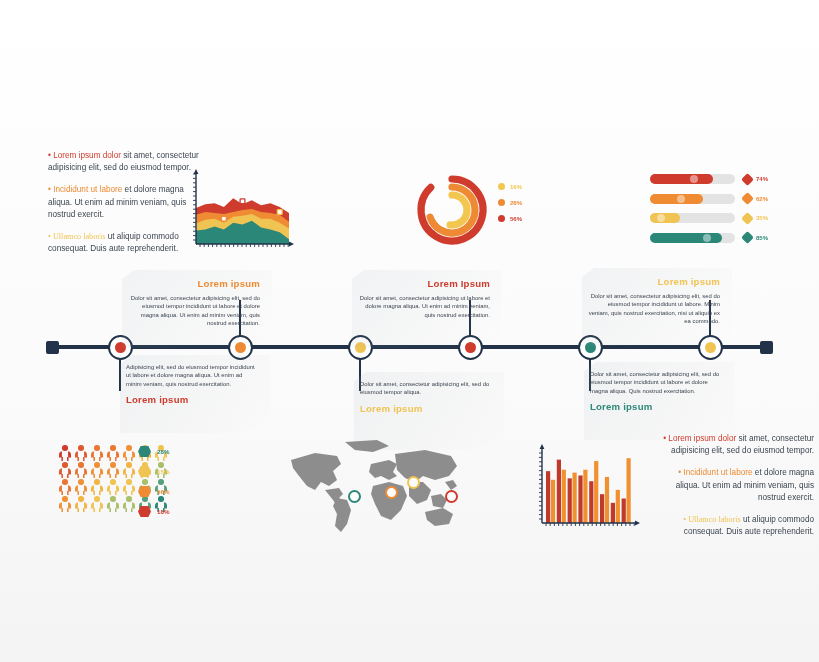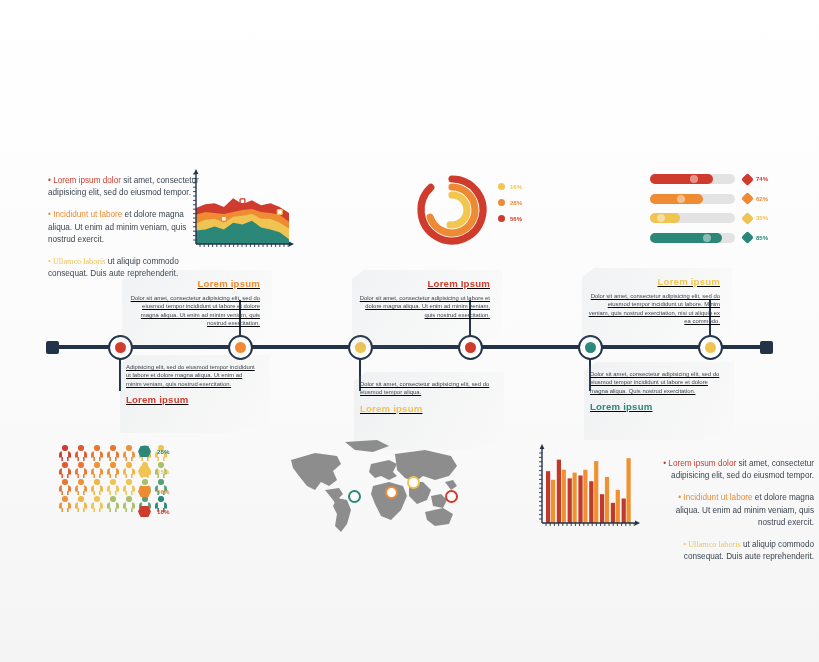--- a/index.html
+++ b/index.html
@@ -7,40 +7,40 @@
     width:819px;height:662px;
     background:#ffffff;
     font-family:"Liberation Sans", sans-serif;
     overflow:hidden;
     position:relative;
   }
   #canvas{position:absolute;left:0;top:0;width:819px;height:662px;
     background:linear-gradient(180deg,#ffffff 0%,#fbfbfb 55%,#f4f4f4 100%);}
 
   
-  .bullets{position:absolute;font-size:8.2px;line-height:12.2px;color:#3c4550;margin-top:25px;}
+  .bullets{position:absolute;font-size:8.2px;line-height:12.2px;color:#3c4550;}
   .bullets p{margin:0 0 10px 0;}
   .bullets .b-red{color:#cf3b2c;}
   .bullets .b-org{color:#ee8b33;}
   .bullets .b-yel{color:#f0c453;font-family:Liberation Serif, serif;}
 
   
   #timeline-axis{position:absolute;left:46px;top:345px;width:727px;height:4px;
      background:#223349;border-radius:2px;}
   .tl-cap{position:absolute;width:13px;height:13px;background:#223349;border-radius:2px;top:341px;}
   .tl-node{position:absolute;width:25px;height:25px;border-radius:50%;
      background:#ffffff;border:2.6px solid #223349;top:335px;box-sizing:border-box;
      display:flex;align-items:center;justify-content:center;}
   .tl-node i{display:block;width:11px;height:11px;border-radius:50%;}
   .tl-stem{position:absolute;width:2.4px;background:#223349;}
   .tl-stem.up{top:300px;height:38px;}
   .tl-stem.dn{top:353px;height:38px;}
 
   
-  .card{position:absolute;width:132px;text-decoration:underline;}
+  .card{position:absolute;width:132px;}
   .card .ttl{font-size:9.6px;font-weight:bold;letter-spacing:.2px;margin:0 0 5px 0;}
   .card .bdy{font-size:5.9px;line-height:8.4px;color:#3c4550;margin:0;}
   .card.up{text-align:right;}
   .card.dn{text-align:left;}
   .card.dn .ttl{margin:6px 0 0 0;}
   .c-org{color:#ee8b33;} .c-red{color:#cf3b2c;} .c-yel{color:#f0c453;} .c-teal{color:#2b8878;}
 
   
   .wedge{position:absolute;background:linear-gradient(135deg,rgba(150,160,170,.22),rgba(150,160,170,0));}
 

